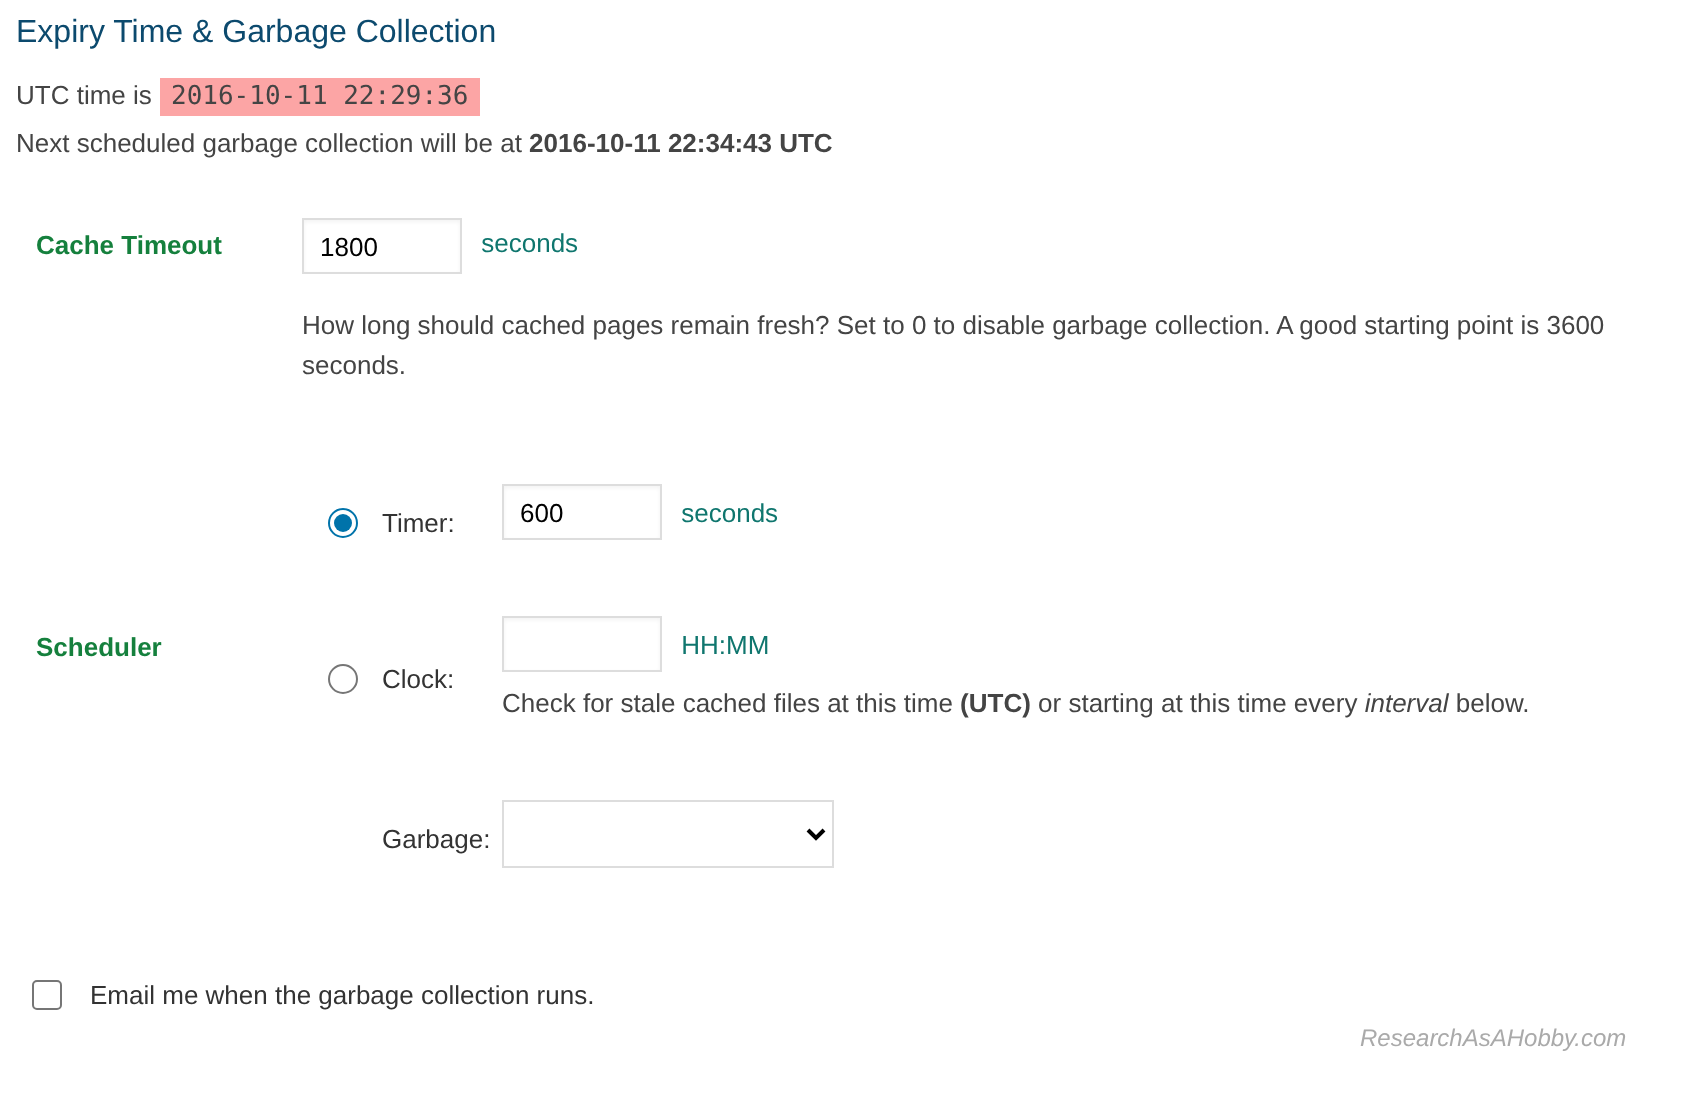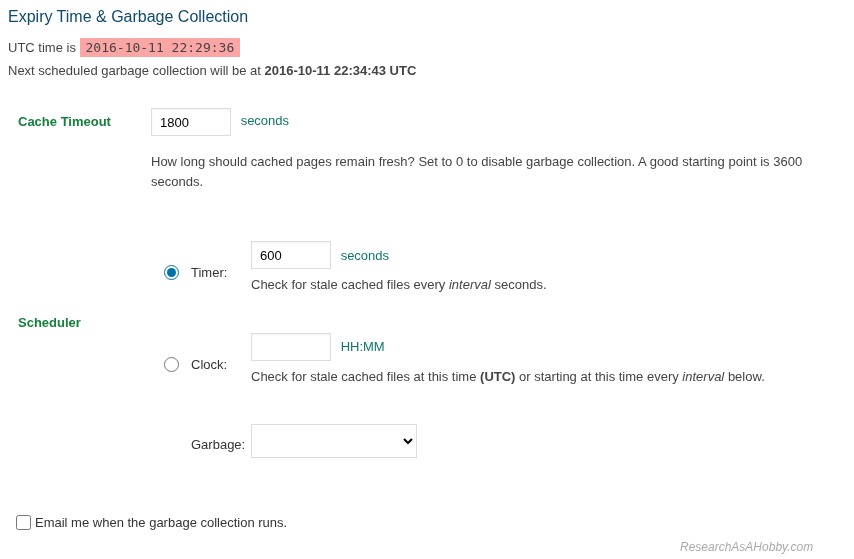--- a/index.html
+++ b/index.html
@@ -20,23 +20,23 @@
     .sched-table { margin-top: 22px; }
     .sched-row { display: flex; align-items: center; margin-bottom: 38px; }
     .sched-radio { width: 40px; display: flex; justify-content: center; padding-top: 10px; }
     .sched-label { width: 60px; font-size: 13px; color: #333; padding-top: 10px; }
     .sched-content { flex: 1; }
     .sched-content .sub-line { font-size: 13px; color: #444; margin-top: 6px; line-height: 1.5; }
     .sched-content .sub-line em { font-style: italic; }
     .sched-row.interval-row .sched-label { padding-top: 6px; }
     select { border: 1px solid #ddd; background: #fff; padding: 16px 8px; font-size: 16px; height: 28px; width: 166px; }
     input[type="radio"], input[type="checkbox"] { width: 15px; height: 15px; accent-color: #0073aa; }
-    .notif-row .row-content { display: flex; align-items: center; gap: 4px; padding-top: 6px; }
+    .notif-row .row-content { display: flex; align-items: center; gap: 14px; padding-top: 6px; }
     .notif-row { margin-top: 50px; }
-    .watermark { position: absolute; top: 540px; left: 680px; font-style: italic; color: #aaa; font-size: 12px; }
+    .watermark { position: absolute; top: 512px; left: 680px; font-style: italic; color: #aaa; font-size: 12px; }
   </style>
 </head>
 <body>
 
 <h3>Expiry Time &amp; Garbage Collection</h3>
 
 <p class="meta-line">
   <span>UTC time is </span><code class="timestamp">2016-10-11 22:29:36</code>
 </p>
 
@@ -63,23 +63,20 @@
       <div class="sched-table">
 
         <div class="sched-row">
           <div class="sched-radio">
             <input type="radio" name="sched" checked="" style="">
           </div>
           <div class="sched-label">Timer:</div>
           <div class="sched-content">
             <input type="text" class="w60" value="600" style="">
             <span class="unit">seconds</span>
-            <div class="sub-line">
-              <span>Check for stale cached files every </span><em>interval</em><span> seconds.</span>
-            </div>
           </div>
         </div>
 
         <div class="sched-row">
           <div class="sched-radio">
             <input type="radio" name="sched" style="">
           </div>
           <div class="sched-label">Clock:</div>
           <div class="sched-content">
             <input type="text" class="w60" value="" style="">

